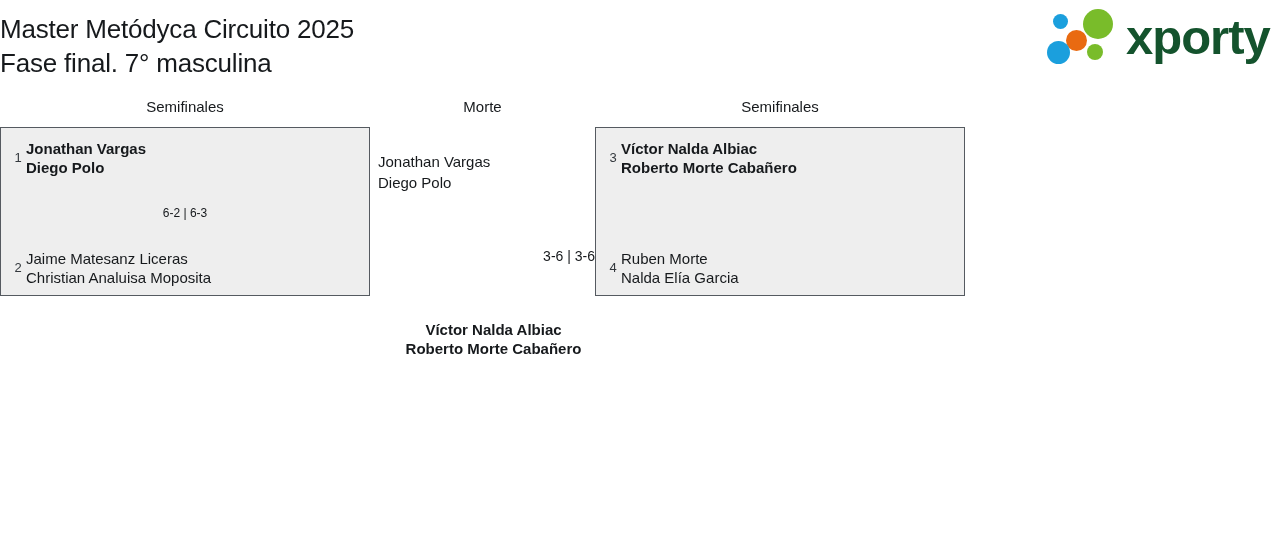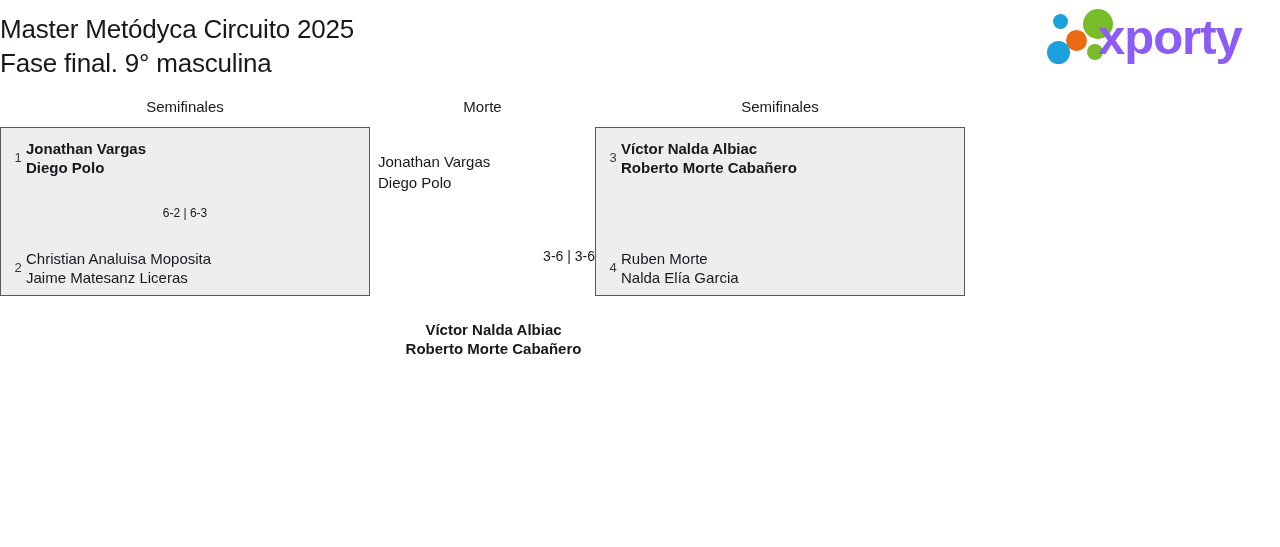--- a/index.html
+++ b/index.html
@@ -50,26 +50,26 @@
     height: 58px;
   }
   .logo-dot { position: absolute; border-radius: 50%; }
   #logo-dot-blue-small  { left: 7px;  top: 6px;  width: 15px; height: 15px; background: #1b9fdd; }
   #logo-dot-orange      { left: 20px; top: 22px; width: 21px; height: 21px; background: #e96a11; }
   #logo-dot-blue-large  { left: 1px;  top: 33px; width: 23px; height: 23px; background: #1b9fdd; }
   #logo-dot-green-large { left: 37px; top: 1px;  width: 30px; height: 30px; background: #79bc2a; }
   #logo-dot-green-small { left: 41px; top: 36px; width: 16px; height: 16px; background: #79bc2a; }
   #logo-wordmark {
     position: absolute;
-    left: 52px;
+    left: 80px;
     top: 0px;
     font-size: 49px;
     line-height: 58px;
     font-weight: 700;
-    color: #8b5cf6;
+    color: #14532d;
     letter-spacing: -1px;
   }
 
   
   .round-header {
     position: absolute;
     font-size: 15px;
     line-height: 20px;
     font-weight: 400;
     color: #16191c;
@@ -175,21 +175,21 @@
     color: #16191c;
     white-space: nowrap;
   }
   .champion-line { display: block; }
 </style>
 </head>
 <body>
 
 <div id="tournament-header">
   <div class="title-line" id="title-line-1">Master Metódyca Circuito 2025</div>
-  <div class="title-line" id="title-line-2">Fase final. 9° masculina</div>
+  <div class="title-line" id="title-line-2">Fase final. 7° masculina</div>
 </div>
 
 <div id="brand-logo">
   <div id="logo-dots">
     <span class="logo-dot" id="logo-dot-blue-small"></span>
     <span class="logo-dot" id="logo-dot-orange"></span>
     <span class="logo-dot" id="logo-dot-blue-large"></span>
     <span class="logo-dot" id="logo-dot-green-large"></span>
     <span class="logo-dot" id="logo-dot-green-small"></span>
   </div>
@@ -208,22 +208,22 @@
       <span class="team-name-line">Jonathan Vargas</span>
       <span class="team-name-line">Diego Polo</span>
     </span>
   </div>
 
   <div class="match-score">6-2 | 6-3</div>
 
   <div class="team-row team-row-bottom">
     <span class="seed">2</span>
     <span class="team-names">
+      <span class="team-name-line">Jaime Matesanz Liceras</span>
       <span class="team-name-line">Christian Analuisa Moposita</span>
-      <span class="team-name-line">Jaime Matesanz Liceras</span>
     </span>
   </div>
 </div>
 
 <div id="match-final">
   <div id="final-team-names">
     <span class="team-name-line">Jonathan Vargas</span>
     <span class="team-name-line">Diego Polo</span>
   </div>
   <div id="final-score">3-6 | 3-6</div>

